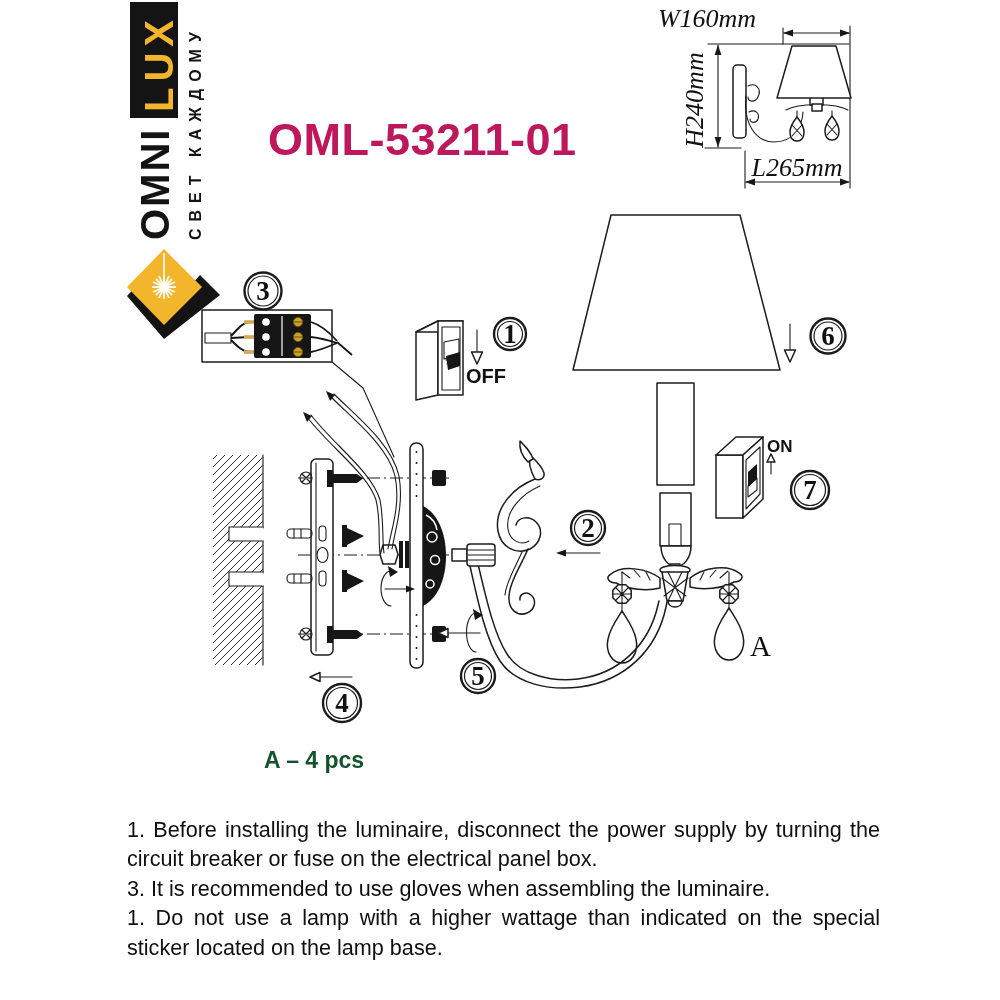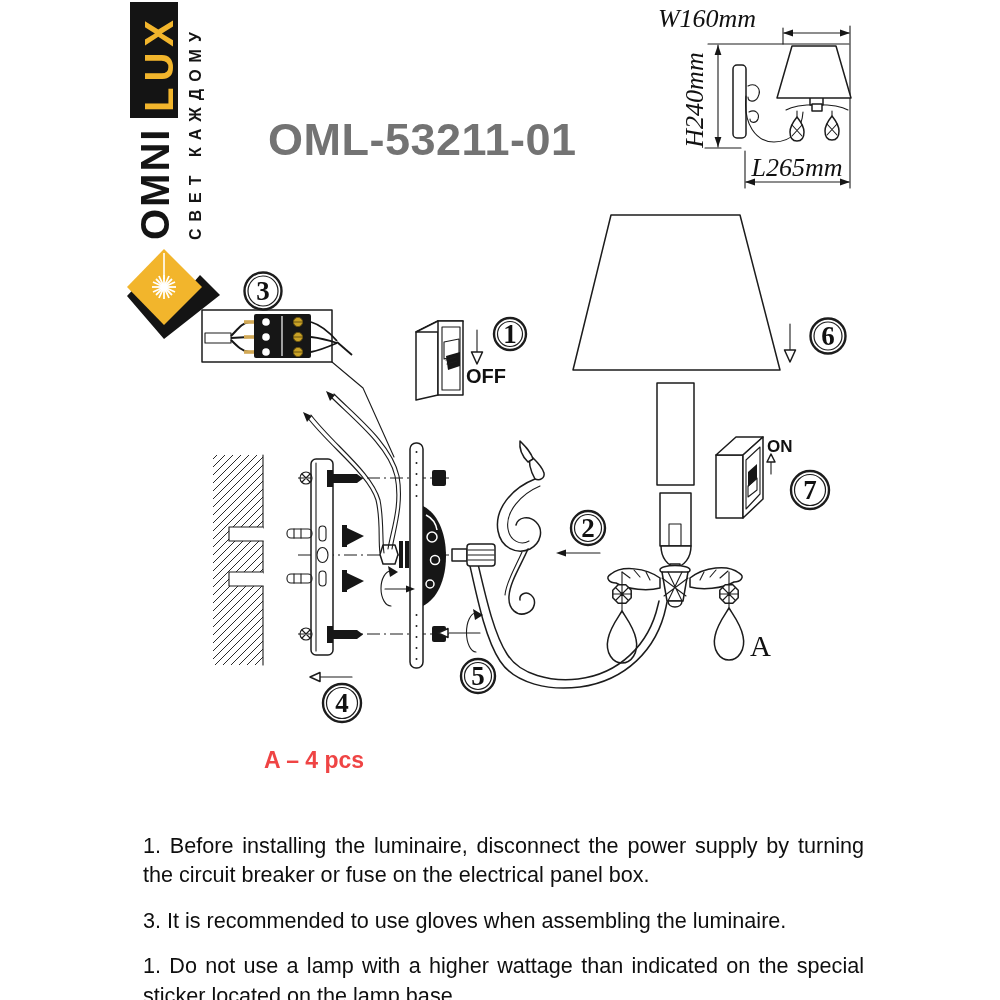--- a/index.html
+++ b/index.html
@@ -9,39 +9,39 @@
     font-family:"Liberation Sans", sans-serif; color:#111;
   }
   
   .lux-box { position:absolute; left:130px; top:2px; width:48px; height:116px; background:#141414; }
   .rot-up { position:absolute; transform-origin:0 0; transform:rotate(-90deg); white-space:nowrap; }
   .lux-text   { left:137px; top:112px; font-size:40px; font-weight:bold; letter-spacing:6px; color:#F2B52C; }
   .omni-text  { left:133px; top:240px; font-size:40px; font-weight:bold; letter-spacing:2px; color:#141414; }
   .tagline    { left:187px; top:240px; font-size:16px; font-weight:bold; letter-spacing:7px; color:#141414; }
   .logo-mark  { position:absolute; left:118px; top:240px; }
   
-  .model { position:absolute; left:268px; top:114px; font-size:45px; font-weight:bold; letter-spacing:0.5px; color:#737373; }
+  .model { position:absolute; left:268px; top:114px; font-size:45px; font-weight:bold; letter-spacing:0.5px; color:#be185d; }
   
   .diagram { position:absolute; left:0; top:0; }
   .ln   { fill:none; stroke:#1c1c1c; stroke-width:1.5; stroke-linecap:round; stroke-linejoin:round; }
   .ln1  { fill:none; stroke:#1c1c1c; stroke-width:1.1; stroke-linecap:round; stroke-linejoin:round; }
   .lnW  { fill:#fff; stroke:#1c1c1c; stroke-width:1.5; stroke-linejoin:round; }
   .dk   { fill:#161616; stroke:none; }
   .dashdot { fill:none; stroke:#1c1c1c; stroke-width:1; stroke-dasharray:13 4 2 4; }
   .badge-o { fill:#fff; stroke:#1c1c1c; stroke-width:2.4; }
   .badge-i { fill:none; stroke:#1c1c1c; stroke-width:1.2; }
   .badge-n { font:bold 27px "Liberation Serif", serif; fill:#111; text-anchor:middle; }
   .dim-label { font:italic 26px "Liberation Serif", serif; fill:#111; text-anchor:middle; }
   .sw-label  { font:bold 20px "Liberation Sans", sans-serif; fill:#111; }
   .sw-label-sm { font:bold 17px "Liberation Sans", sans-serif; fill:#111; }
   .partA { font:29px "Liberation Serif", serif; fill:#111; }
   
-  .parts-note { position:absolute; left:264px; top:747px; font-size:23px; font-weight:bold; color:#ef4444; }
+  .parts-note { position:absolute; left:264px; top:747px; font-size:23px; font-weight:bold; color:#14532d; }
   .instructions { position:absolute; left:127px; top:815px; width:753px; }
-  .instructions p { margin:16px; font-size:21.6px; line-height:29.4px; text-align:justify; color:#0f0f0f; }
+  .instructions p { margin:0; font-size:21.6px; line-height:29.4px; text-align:justify; color:#0f0f0f; }
 </style>
 </head>
 <body>
 
 <div class="sheet">
 
   <div class="lux-box"></div>
   <div class="rot-up lux-text">LUX</div>
   <div class="rot-up omni-text">OMNI</div>
   <div class="rot-up tagline" lang="ru">СВЕТ КАЖДОМУ</div>

